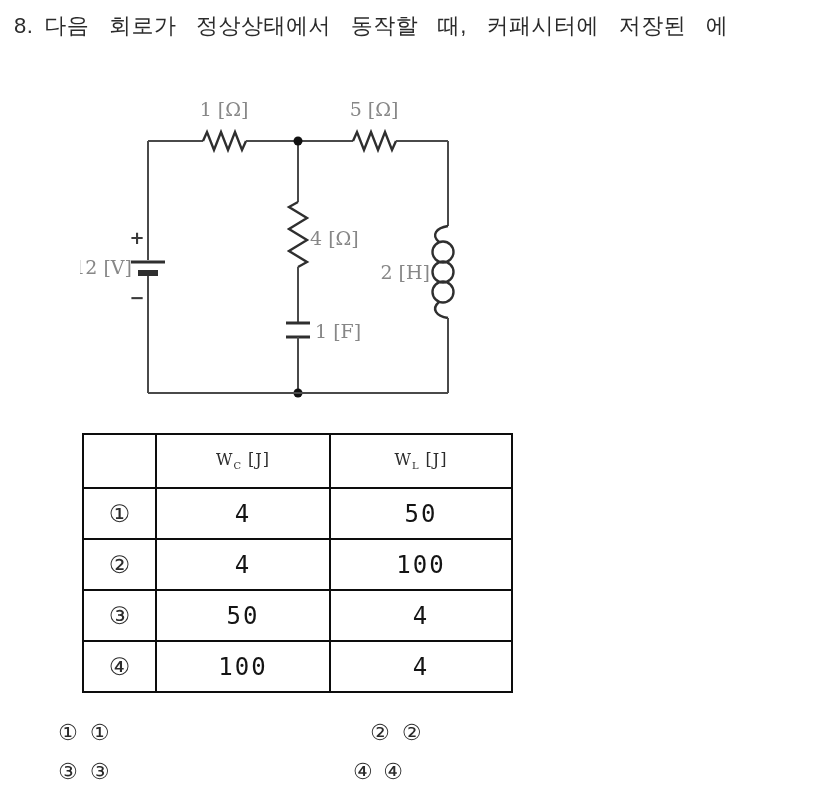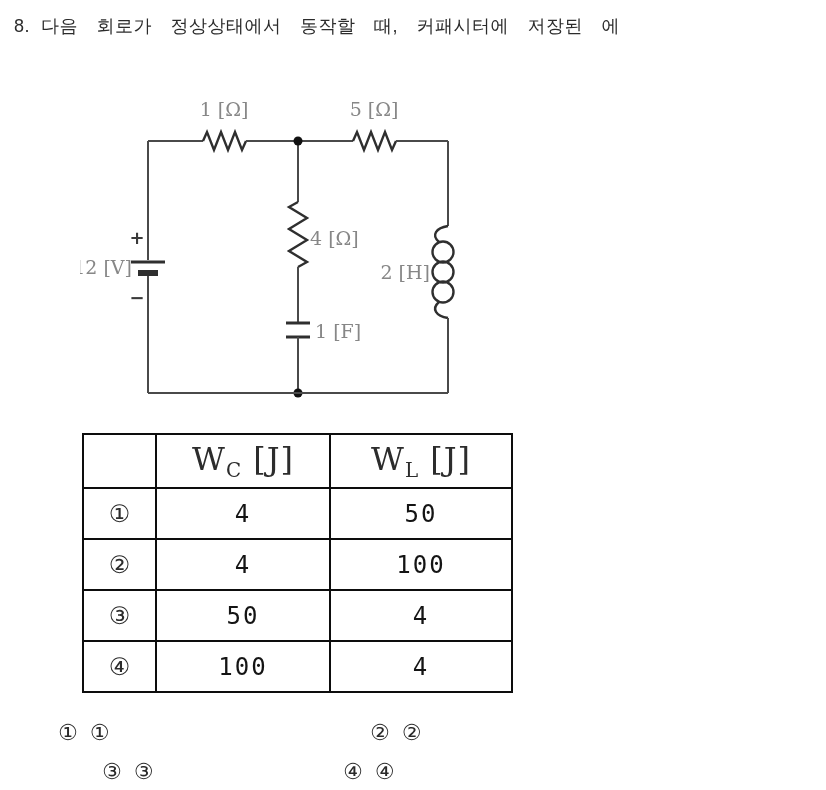--- a/index.html
+++ b/index.html
@@ -10,21 +10,21 @@
     background: #ffffff;
     font-family: "Liberation Sans", sans-serif;
     color: #262626;
   }
 
   
   .question {
     position: absolute;
     left: 14px; top: 8px;
     width: 806px;
-    font-size: 18px;
+    font-size: 22px;
     line-height: 36px;
     letter-spacing: 0.5px;
     word-spacing: 13px;
     color: #2b2b2b;
   }
   .q-num { margin-right: 11px; }
   .q-line2 { padding-left: 33px; }
   sub { font-size: 0.62em; }
 
   
@@ -63,21 +63,21 @@
     vertical-align: middle;
     padding: 0;
   }
   .answer-table th { height: 54px; font-weight: normal; }
   .answer-table td { height: 51px; }
   .col-opt { width: 73px; }
   .col-wc  { width: 174px; }
   .col-wl  { width: 182px; }
   .hdr-cell {
     font-family: "DejaVu Serif", serif;
-    font-size: 32px;
+    font-size: 16px;
     color: #2c2c2c;
     letter-spacing: 1px;
   }
   .num-cell {
     font-family: "DejaVu Sans Mono", monospace;
     font-size: 24px;
     color: #141414;
     letter-spacing: 2px;
   }
   .opt-cell {
@@ -91,22 +91,22 @@
     position: absolute;
     font-family: "DejaVu Sans", sans-serif;
     font-size: 22px;
     color: #2a2a2a;
     word-spacing: 5px;
     cursor: pointer;
     line-height: 30px;
   }
   .choice-1 { left: 58px;  top: 718px; }
   .choice-2 { left: 370px; top: 718px; }
-  .choice-3 { left: 58px;  top: 757px; margin-left: 44px; }
-  .choice-4 { left: 343px; top: 757px; }
+  .choice-3 { left: 58px;  top: 757px; }
+  .choice-4 { left: 353px; top: 757px; font-family: Liberation Serif, serif; }
 </style>
 </head>
 <body>
 
 <div class="question">
   <div class="q-line1">
     <span class="q-num">8.</span><span>다음 회로가 정상상태에서 동작할 때, 커패시터에 저장된 에</span>
   </div>
 </div>
 

